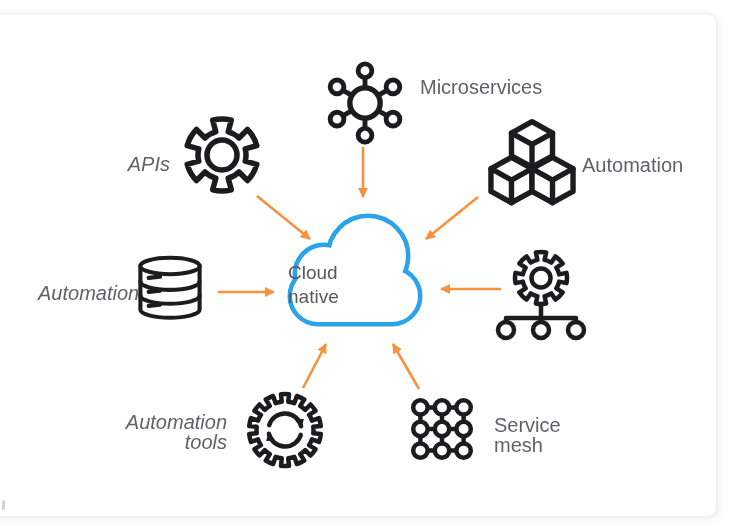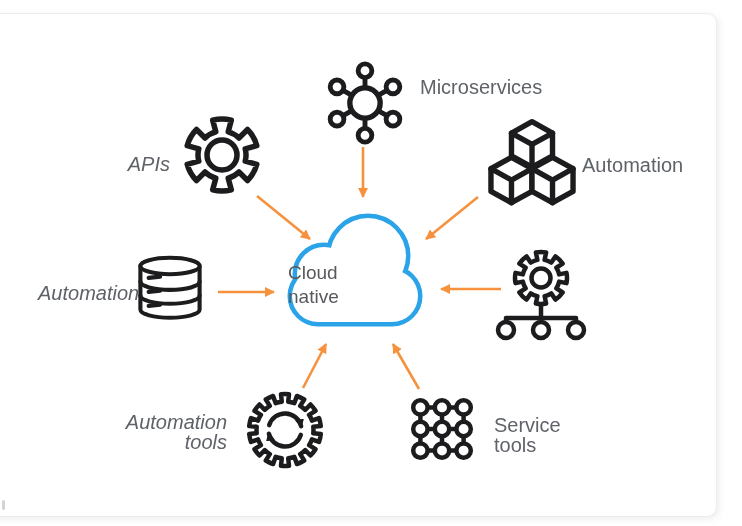--- a/index.html
+++ b/index.html
@@ -156,19 +156,19 @@
       </g>
     <g>
         <line class="arrow" x1="419" y1="389" x2="393" y2="344" marker-end="url(#ah)"></line>
       </g>
   </svg>
 
   <div class="node-label" style="left:420px;top:77px">Microservices</div>
   <div class="node-label right" style="left:110px;top:154px;width:60px">APIs</div>
   <div class="node-label" style="left:582px;top:155px">Automation</div>
   <div class="node-label" style="left:494px;top:415px">Service
-tools</div>
+mesh</div>
   <div class="node-label right" style="left:119px;top:412px;width:108px">Automation
 tools</div>
   <div class="node-label right" style="left:38px;top:283px;width:80px">Automation</div>
 
   <div class="artifact"></div>
 </div>
 
 </body></html>

